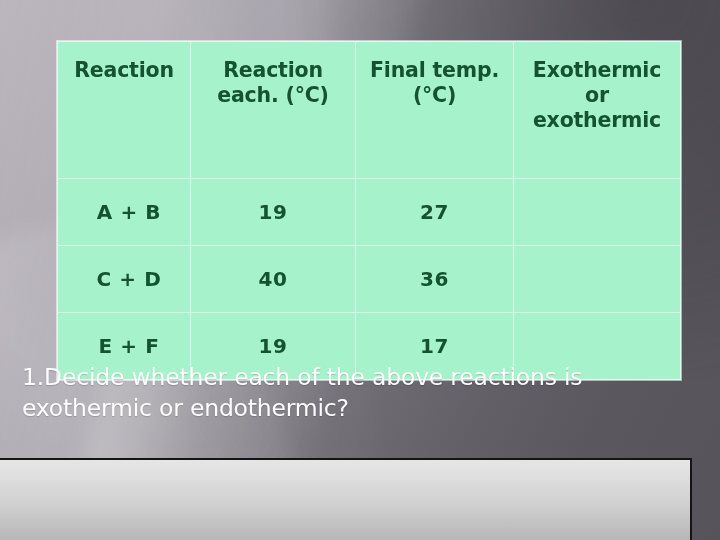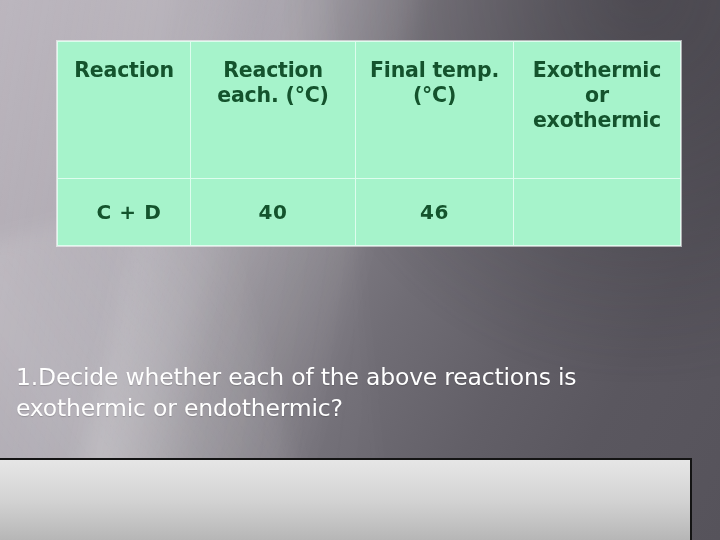--- a/index.html
+++ b/index.html
@@ -145,21 +145,21 @@
   #data-table tbody td.cell-reaction {
     padding-left: 14px;
   }
   #data-table tbody td.cell-blank {
     
   }
 
   
   #question {
     position: absolute;
-    left: 16px;
+    left: 22px;
     top: 362px;
     width: 660px;
     color: #ffffff;
     font-family: "DejaVu Sans", sans-serif;
     font-size: 23.5px;
     line-height: 1.33;
     letter-spacing: -0.2px;
     text-shadow: 0 1px 1px rgba(0,0,0,0.18);
   }
 
@@ -214,23 +214,35 @@
         </th>
         <th class="hdr-type">
           <span>Exothermic</span><br>
           <span>or</span><br>
           <span>exothermic</span>
         </th>
       </tr>
     </thead>
     <tbody>
       <tr>
+        <td class="cell-reaction">A + B</td>
+        <td>19</td>
+        <td>27</td>
+        <td class="cell-blank"></td>
+      </tr>
+      <tr>
         <td class="cell-reaction">C + D</td>
         <td>40</td>
-        <td>46</td>
+        <td>36</td>
+        <td class="cell-blank"></td>
+      </tr>
+      <tr>
+        <td class="cell-reaction">E + F</td>
+        <td>19</td>
+        <td>17</td>
         <td class="cell-blank"></td>
       </tr>
     </tbody>
   </table>
 
   <div id="question">1.Decide whether each of the above reactions is exothermic or endothermic?</div>
 
   <div id="bottom-panel"></div>
 
 </div>

